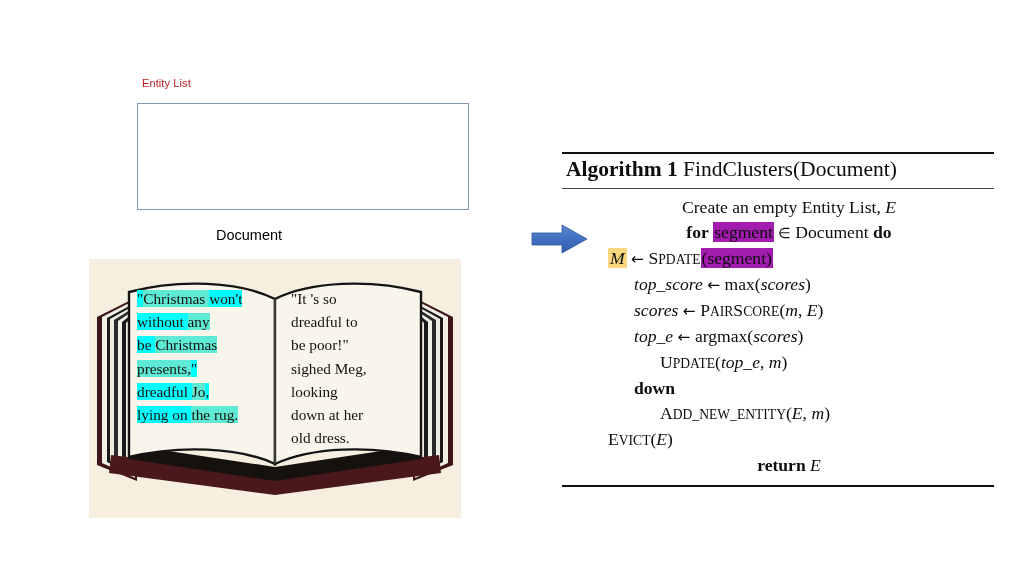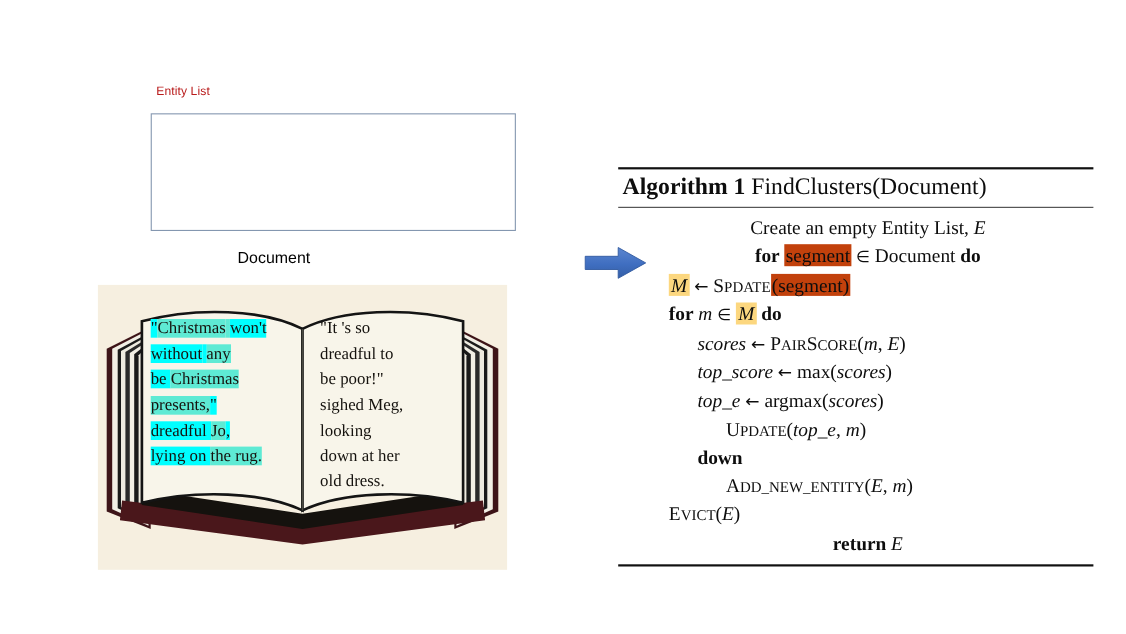--- a/index.html
+++ b/index.html
@@ -124,21 +124,21 @@
   }
   .i1 { padding-left: 22px; text-align: center; }
   .i2 { padding-left: 46px; }
   .i3 { padding-left: 72px; }
   .i4 { padding-left: 98px; }
   .kw { font-weight: bold; }
   .var { font-style: italic; font-family: "Liberation Serif", serif; }
   .sc-cap { font-size: 17.6px; }
   .sc-sm { font-size: 13.6px; }
   .hl-seg {
-    background: #c2410c;
+    background: #a21caf;
     padding: 0 1px;
   }
   .hl-m {
     background: #fcd77f;
     padding: 0 2px;
     font-style: italic;
   }
   .arrowglyph { font-family: "DejaVu Sans", sans-serif; font-size: 15.5px; }
   .inglyph { font-family: "DejaVu Sans", sans-serif; font-size: 14.5px; }
 </style>
@@ -237,38 +237,31 @@
       <span>Document</span>
       <span class="kw">do</span>
     </div>
 
     <div class="alg-line i2">
       <span class="hl-m">M</span>
       <span class="arrowglyph">←</span>
       <span class="sc-cap">S</span><span class="sc-sm">PDATE</span><span class="hl-seg"><span>(</span><span>segment</span><span>)</span></span>
     </div>
 
-    <div class="alg-line i2">
-      <span class="kw">for</span>
-      <span class="var">m</span>
-      <span class="inglyph">∈</span>
-      <span class="hl-m">M</span>
-      <span class="kw">do</span>
+
+    <div class="alg-line i3">
+      <span class="var">top_score</span>
+      <span class="arrowglyph">←</span>
+      <span>max</span><span>(</span><span class="var">scores</span><span>)</span>
     </div>
 
     <div class="alg-line i3">
       <span class="var">scores</span>
       <span class="arrowglyph">←</span>
       <span class="sc-cap">P</span><span class="sc-sm">AIR</span><span class="sc-cap">S</span><span class="sc-sm">CORE</span><span>(</span><span class="var">m</span><span>,</span> <span class="var">E</span><span>)</span>
-    </div>
-
-    <div class="alg-line i3">
-      <span class="var">top_score</span>
-      <span class="arrowglyph">←</span>
-      <span>max</span><span>(</span><span class="var">scores</span><span>)</span>
     </div>
 
     <div class="alg-line i3">
       <span class="var">top_e</span>
       <span class="arrowglyph">←</span>
       <span>argmax</span><span>(</span><span class="var">scores</span><span>)</span>
     </div>
 
 
     <div class="alg-line i4">

